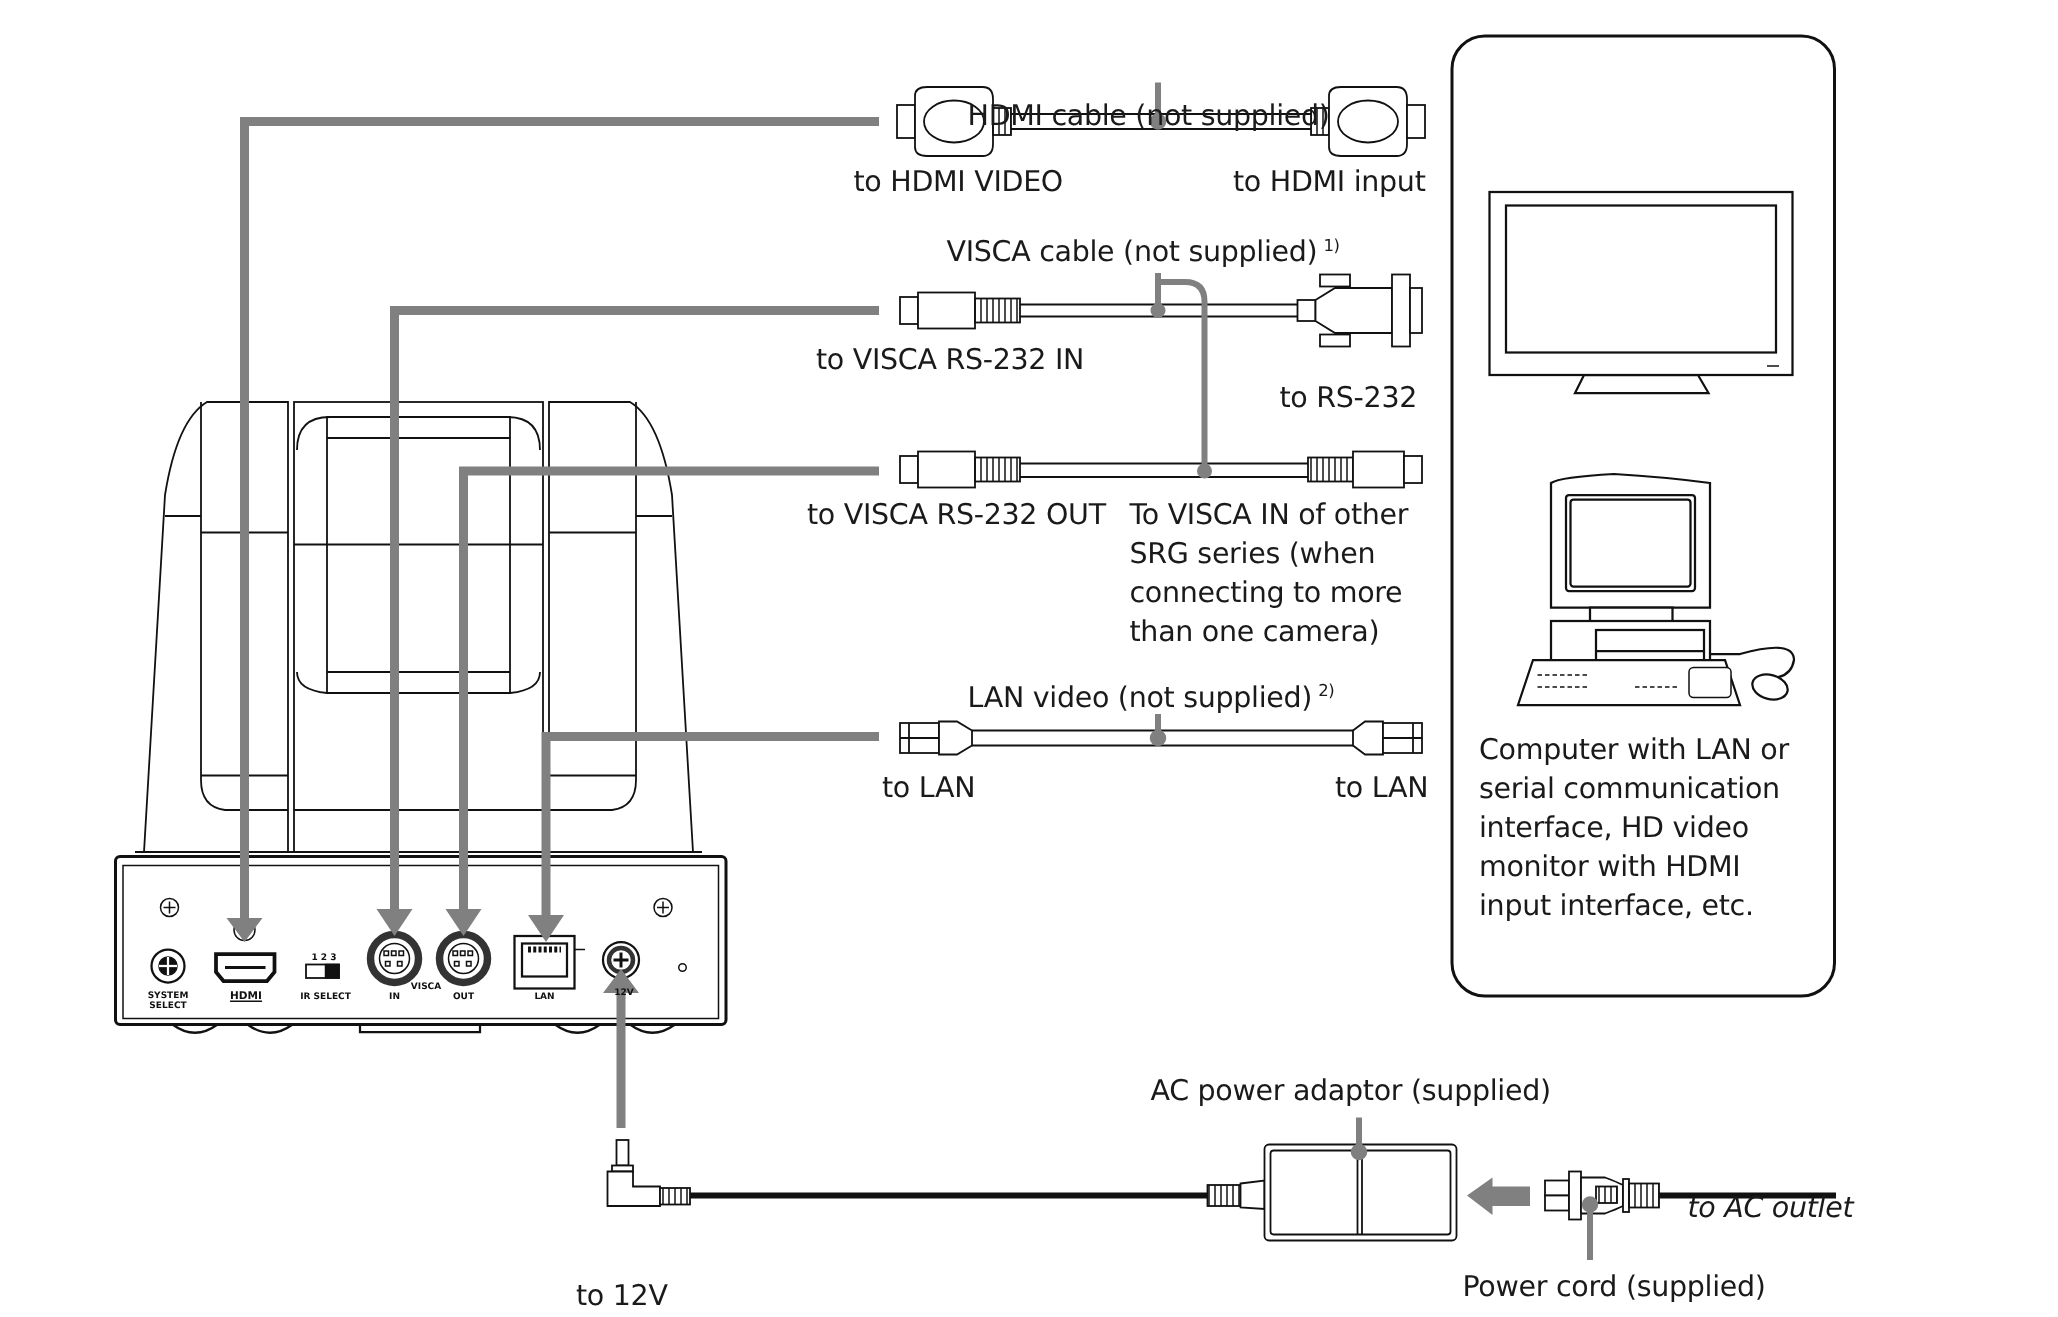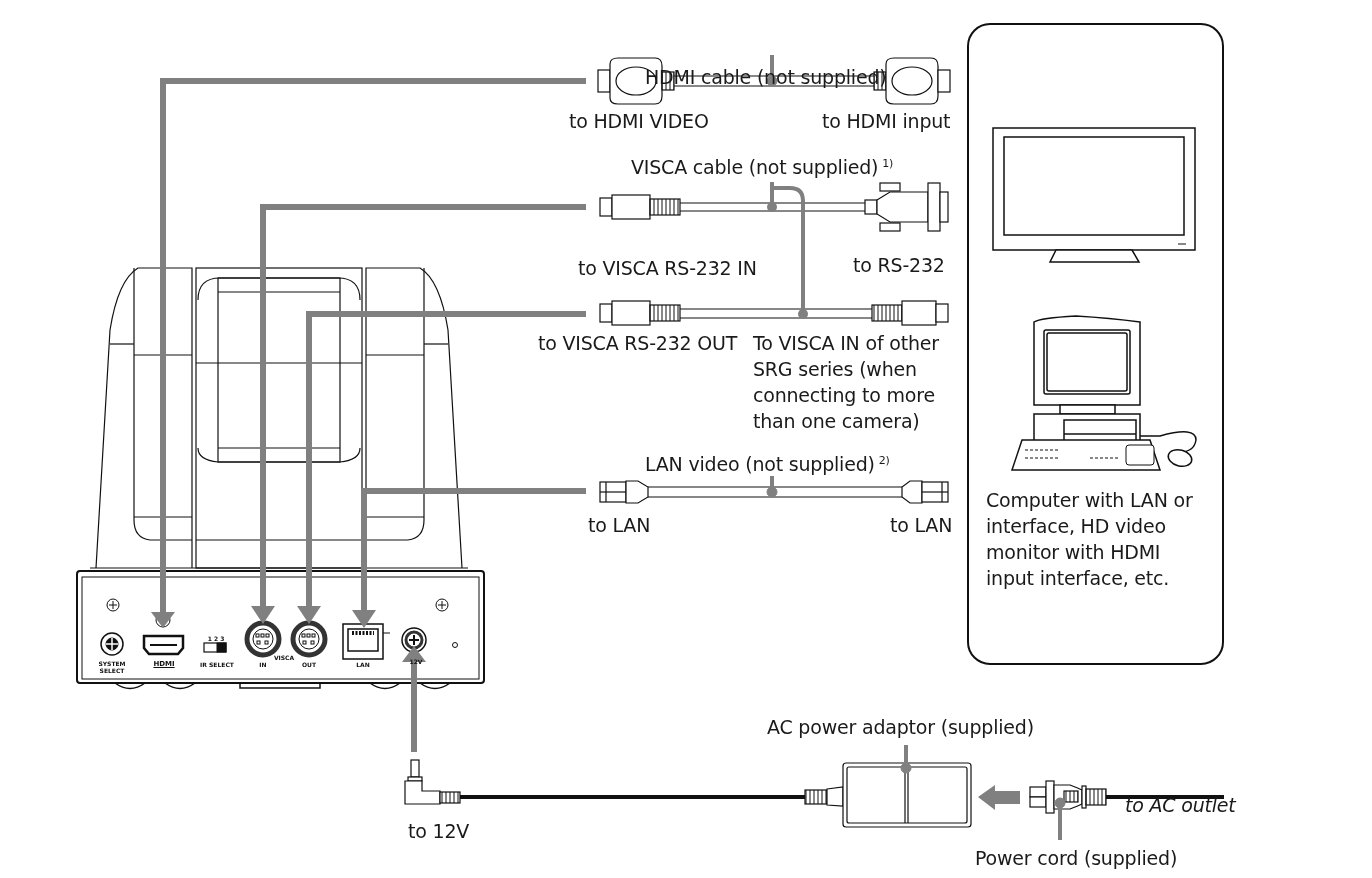--- a/index.html
+++ b/index.html
@@ -259,43 +259,44 @@
     <rect x="1126" y="445" width="28" height="20" rx="3" stroke-width="1"></rect>
     <ellipse cx="1180" cy="458" rx="12" ry="8" transform="rotate(15 1180 458)"></ellipse>
   </g>
 </svg>
 
 <div class="lbl" style="left:645px; top:19px;margin-top:45px;"><span>HDMI cable (not supplied)</span></div>
 <div class="lbl" style="left:569px; top:108px;">to HDMI VIDEO</div>
 <div class="lbl" style="left:822px; top:108px;">to HDMI input</div>
 
 <div class="lbl" style="left:631px; top:151px;"><span>VISCA cable (not supplied)</span><span class="sup">1)</span></div>
-<div class="lbl" style="left:578px; top:227px;margin-top:28px;">to VISCA RS-232 IN</div>
+<div class="lbl" style="left:544px; top:227px;">to VISCA RS-232 IN</div>
 <div class="lbl" style="left:853px; top:240px;margin-top:12px;">to RS-232</div>
 <div class="lbl" style="left:538px; top:330px;">to VISCA RS-232 OUT</div>
 <div class="lbl" style="left:753px; top:330px;">
   <div>To VISCA IN of other</div>
   <div>SRG series (when</div>
   <div>connecting to more</div>
   <div>than one camera)</div>
 </div>
 
 <div class="lbl" style="left:645px; top:448px;"><span>LAN video (not supplied)</span><span class="sup">2)</span></div>
 <div class="lbl" style="left:588px; top:512px;">to LAN</div>
 <div class="lbl" style="left:890px; top:512px;">to LAN</div>
 
 <div class="lbl" style="left:986px; top:487px;">
   <div>Computer with LAN or</div>
+  <div>serial communication</div>
   <div>interface, HD video</div>
   <div>monitor with HDMI</div>
   <div>input interface, etc.</div>
 </div>
 
 <div class="lbl" style="left:767px; top:714px;">AC power adaptor (supplied)</div>
-<div class="lbl" style="left:384px; top:818px;margin-left:24px;">to 12V</div>
+<div class="lbl" style="left:384px; top:851px;">to 12V</div>
 <div class="lbl" style="left:1125px; top:792px;font-style:italic;">to AC outlet</div>
 <div class="lbl" style="left:975px; top:845px;">Power cord (supplied)</div>
 
 <div class="tiny" style="left:96px; top:660px; width:32px;">
   <div>SYSTEM</div>
   <div>SELECT</div>
 </div>
 <div class="tiny" style="left:146px; top:661px; width:36px; font-size:7px;text-decoration:underline;">HDMI</div>
 <div class="tiny" style="left:204px; top:635px; width:24px;">1 2 3</div>
 <div class="tiny" style="left:197px; top:661px; width:40px;">IR SELECT</div>

